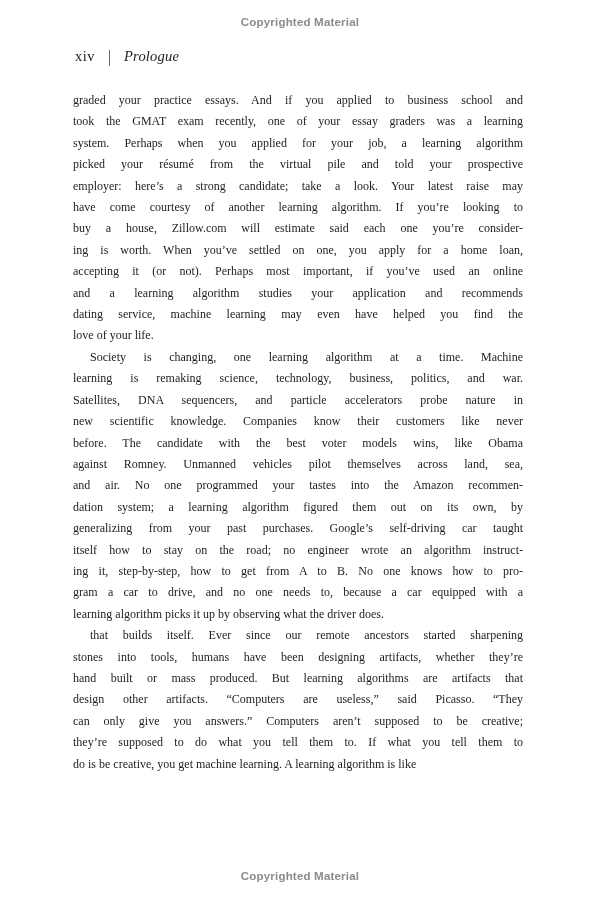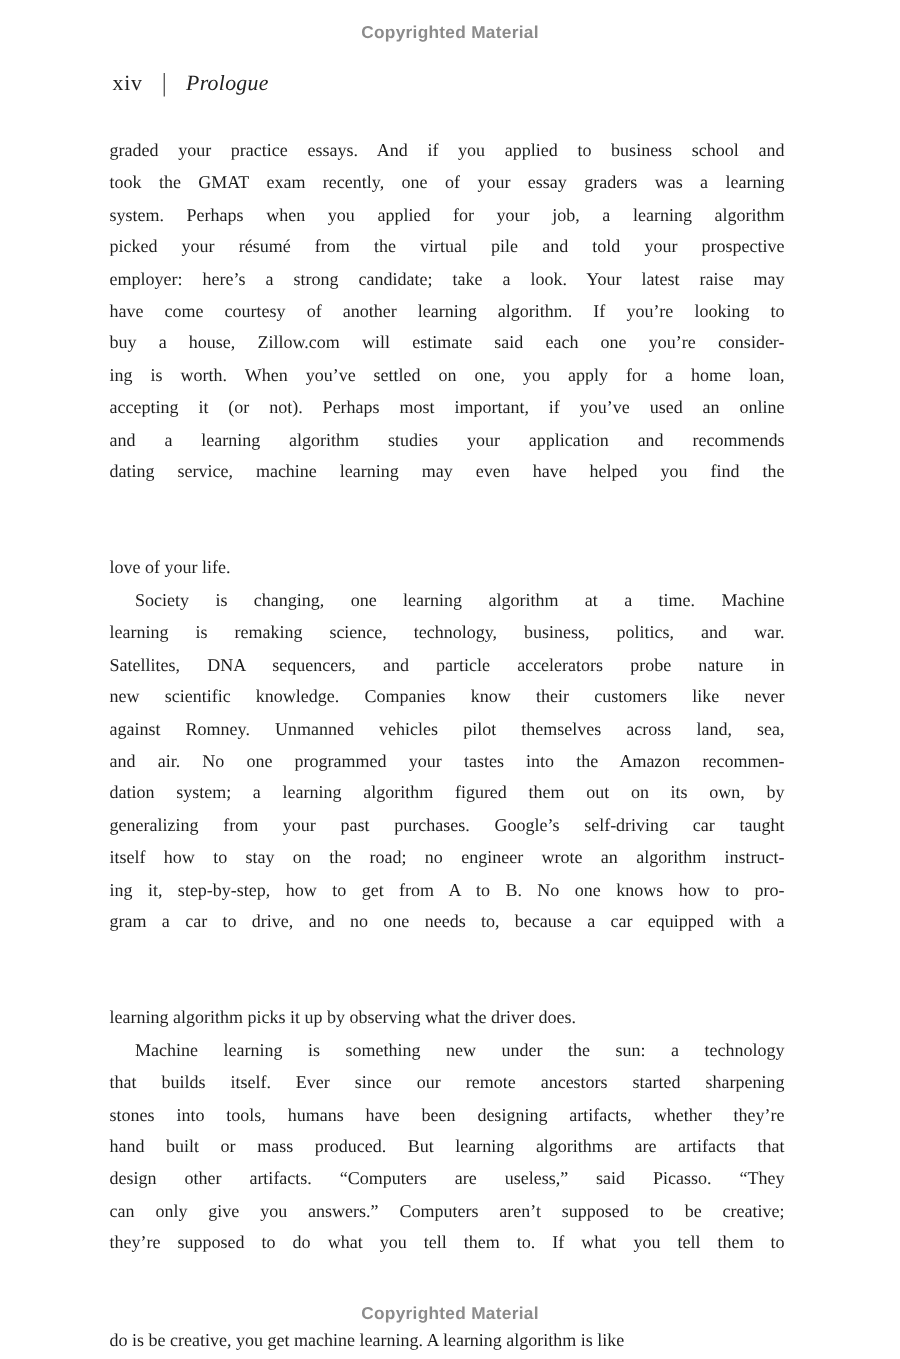--- a/index.html
+++ b/index.html
@@ -64,21 +64,20 @@
     color: #1d1d1d;
   }
   .para { margin: 0; }
   .line {
     text-align: justify;
     text-align-last: justify;
   }
   .line.last {
     text-align: left;
     text-align-last: left;
-    margin-top: 43px;
   }
   .para.indent .line:first-child {
     text-indent: 17px;
   }
 </style>
 </head>
 <body>
 
 <div class="page">
 
@@ -103,31 +102,31 @@
         <div class="line">accepting it (or not). Perhaps most important, if you’ve used an online</div>
         <div class="line">and a learning algorithm studies your application and recommends</div>
         <div class="line">dating service, machine learning may even have helped you find the</div>
         <div class="line last">love of your life.</div>
       </div>
       <div class="para indent">
         <div class="line">Society is changing, one learning algorithm at a time. Machine</div>
         <div class="line">learning is remaking science, technology, business, politics, and war.</div>
         <div class="line">Satellites, DNA sequencers, and particle accelerators probe nature in</div>
         <div class="line">new scientific knowledge. Companies know their customers like never</div>
+        <div class="line">before. The candidate with the best voter models wins, like Obama</div>
         <div class="line">against Romney. Unmanned vehicles pilot themselves across land, sea,</div>
         <div class="line">and air. No one programmed your tastes into the Amazon recommen-</div>
         <div class="line">dation system; a learning algorithm figured them out on its own, by</div>
         <div class="line">generalizing from your past purchases. Google’s self-driving car taught</div>
         <div class="line">itself how to stay on the road; no engineer wrote an algorithm instruct-</div>
         <div class="line">ing it, step-by-step, how to get from A to B. No one knows how to pro-</div>
         <div class="line">gram a car to drive, and no one needs to, because a car equipped with a</div>
         <div class="line last">learning algorithm picks it up by observing what the driver does.</div>
       </div>
       <div class="para indent">
-        <div class="line">Machine learning is something new under the sun: a technology</div>
         <div class="line">that builds itself. Ever since our remote ancestors started sharpening</div>
         <div class="line">stones into tools, humans have been designing artifacts, whether they’re</div>
         <div class="line">hand built or mass produced. But learning algorithms are artifacts that</div>
         <div class="line">design other artifacts. “Computers are useless,” said Picasso. “They</div>
         <div class="line">can only give you answers.” Computers aren’t supposed to be creative;</div>
         <div class="line">they’re supposed to do what you tell them to. If what you tell them to</div>
         <div class="line last">do is be creative, you get machine learning. A learning algorithm is like</div>
       </div>
     </div>
 

